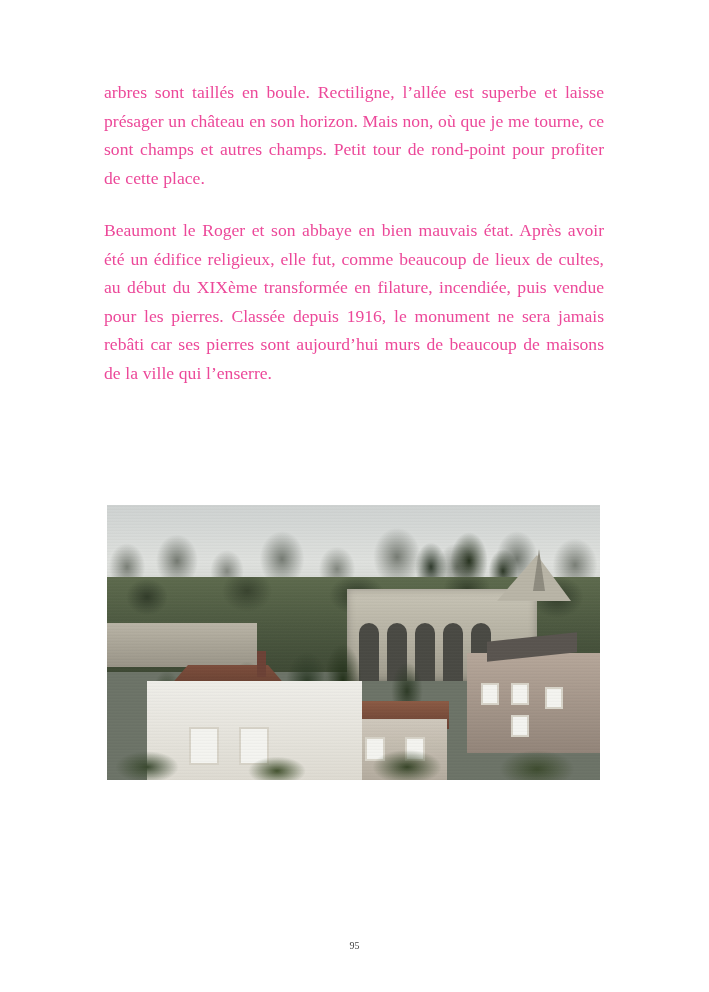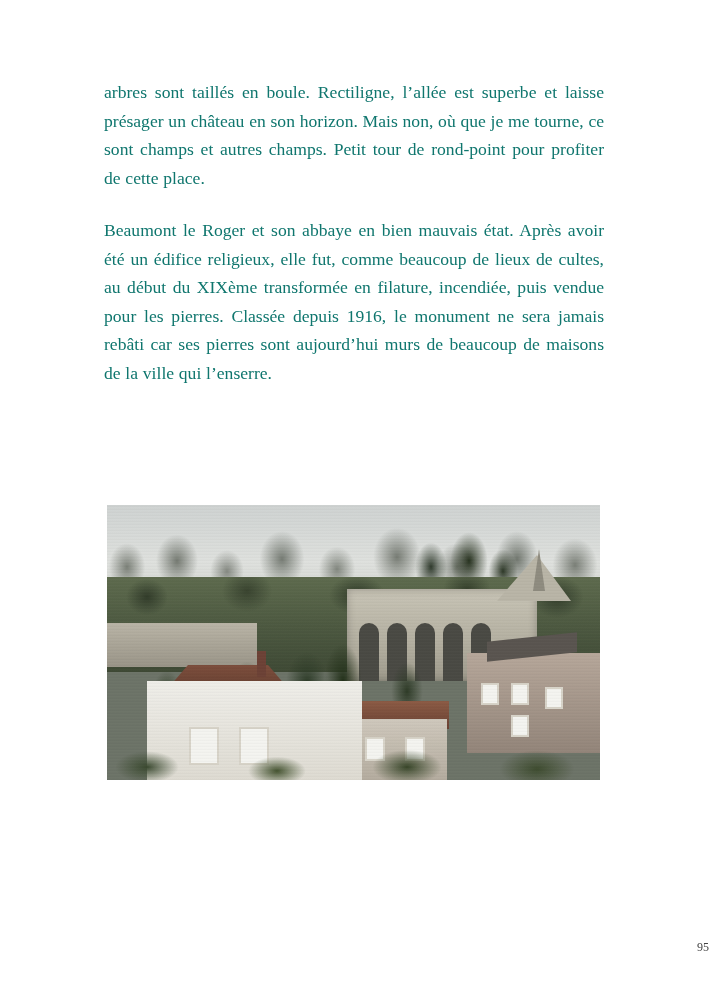--- a/index.html
+++ b/index.html
@@ -28,21 +28,21 @@
     top: 78px;
     width: 500px;
   }
   p.para {
     margin: 0 0 24px 0;
     font-size: 17.6px;
     line-height: 1.62;
     text-align: justify;
     text-justify: inter-word;
     word-spacing: 0.02em;
-    color: #0f766e;
+    color: #ec4899;
   }
   p.para:last-of-type { margin-bottom: 0; font-family: Liberation Serif, serif; }
 
   
   .figure {
     position: absolute;
     left: 107px;
     top: 505px;
     width: 493px;
     height: 275px;
@@ -183,22 +183,22 @@
     background:
       repeating-linear-gradient(0deg, rgba(0,0,0,.03) 0px, rgba(0,0,0,0) 2px, rgba(255,255,255,.02) 3px);
     pointer-events: none;
   }
 
   .pagenum {
     position: absolute;
     left: 0;
     top: 940px;
     width: 709px;
-    text-align: right;
-    font-size: 12px;
+    text-align: center;
+    font-size: 10px;
     color: #444444;
     font-family: "Liberation Serif", serif;
   }
 </style>
 </head>
 <body>
 
 <div class="page">
 
   <div class="content">

